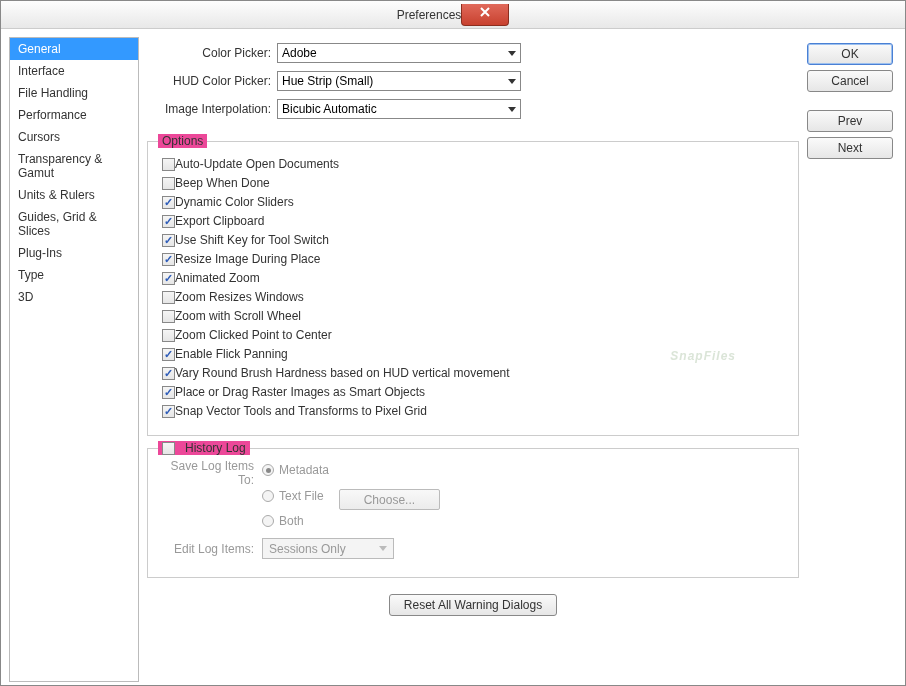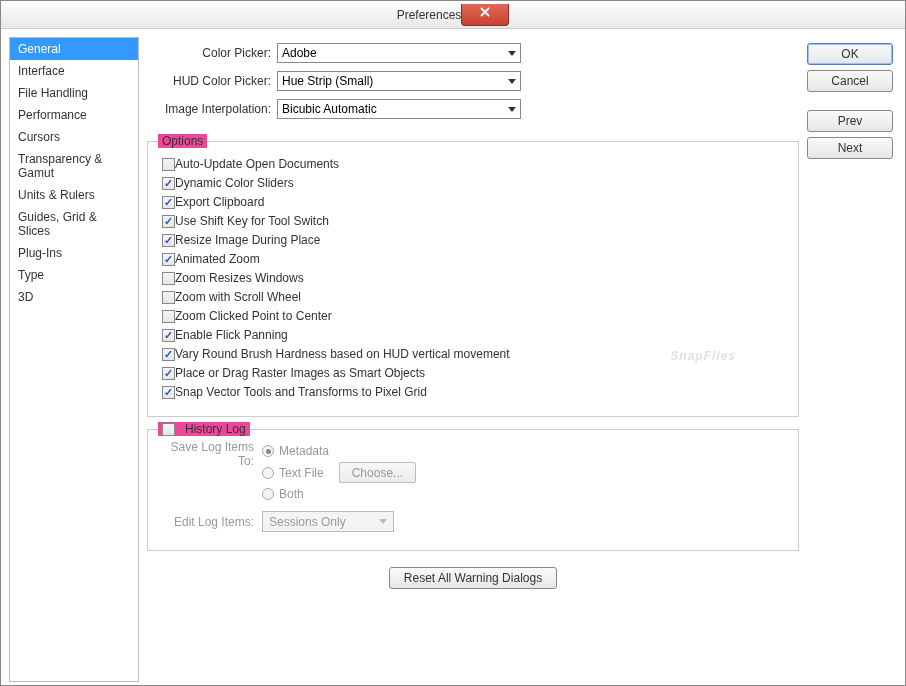--- a/index.html
+++ b/index.html
@@ -22,21 +22,21 @@
     .checkbox-row { display: flex; align-items: center; margin: 5px 0; gap: 0; }
     .cb { width: 13px; height: 13px; border: 1px solid #888; background: linear-gradient(#f5f5f5,#e6e6e6); display: inline-flex; align-items: center; justify-content: center; cursor: pointer; }
     .cb.checked::after { content: "✓"; font-size: 11px; color: #2e5cb8; font-weight: bold; line-height: 1; }
     .cb-label { color: #333; }
     .history-group .field-row { margin-bottom: 6px; }
     .history-label { width: 100px; text-align: right; padding-right: 8px; color: #999; }
     .radio { width: 12px; height: 12px; border: 1px solid #aaa; border-radius: 50%; background: #f4f4f4; display: inline-flex; align-items: center; justify-content: center; cursor: default; }
     .radio.selected::after { content: ""; width: 5px; height: 5px; background: #888; border-radius: 50%; }
     .radio-label { color: #999; }
     .radio-row { display: flex; align-items: center; gap: 5px; margin: 4px 0; }
-    .disabled-btn { height: 21px; border: 1px solid #bbb; background: linear-gradient(#f8f8f8,#ececec); padding: 0 12px; color: #999; cursor: default; border-radius: 2px; }
+    .disabled-btn { height: 21px; border: 1px solid #bbb; background: linear-gradient(#f8f8f8,#ececec); padding: 0 24px; color: #999; cursor: default; border-radius: 2px; margin-top: 8px; }
     .disabled-select { height: 21px; width: 132px; border: 1px solid #bbb; background: #f4f4f4; padding: 0 6px; display: flex; align-items: center; justify-content: space-between; color: #999; cursor: default; }
     .reset-row { text-align: center; margin: 8px 0; }
     .btn { height: 22px; border: 1px solid #888; background: linear-gradient(#fafafa,#e6e6e6); padding: 0 14px; border-radius: 3px; cursor: pointer; color: #333; }
     .right-buttons { width: 90px; display: flex; flex-direction: column; gap: 5px; padding-top: 6px; }
     .right-buttons .btn { width: 86px; text-align: center; }
     .right-buttons .btn.default { border-color: #4a80d4; box-shadow: 0 0 0 1px #9cc0ef inset; }
     .watermark { position: absolute; right: 170px; top: 340px; font-size: 22px; color: #dbe5d8; font-style: italic; font-weight: bold; pointer-events: none; letter-spacing: 1px; }
   </style>
 </head>
 <body>
@@ -91,20 +91,24 @@
     </div>
 
     <div class="fieldset">
       <span class="fieldset-legend">Options</span>
       <div id="options-list">
           <div class="checkbox-row">
             <span class="cb"></span>
             <span class="cb-label">Auto-Update Open Documents</span>
           </div>
           <div class="checkbox-row">
+            <span class="cb"></span>
+            <span class="cb-label">Beep When Done</span>
+          </div>
+          <div class="checkbox-row">
             <span class="cb checked"></span>
             <span class="cb-label">Dynamic Color Sliders</span>
           </div>
           <div class="checkbox-row">
             <span class="cb checked"></span>
             <span class="cb-label">Export Clipboard</span>
           </div>
           <div class="checkbox-row">
             <span class="cb checked"></span>
             <span class="cb-label">Use Shift Key for Tool Switch</span>

